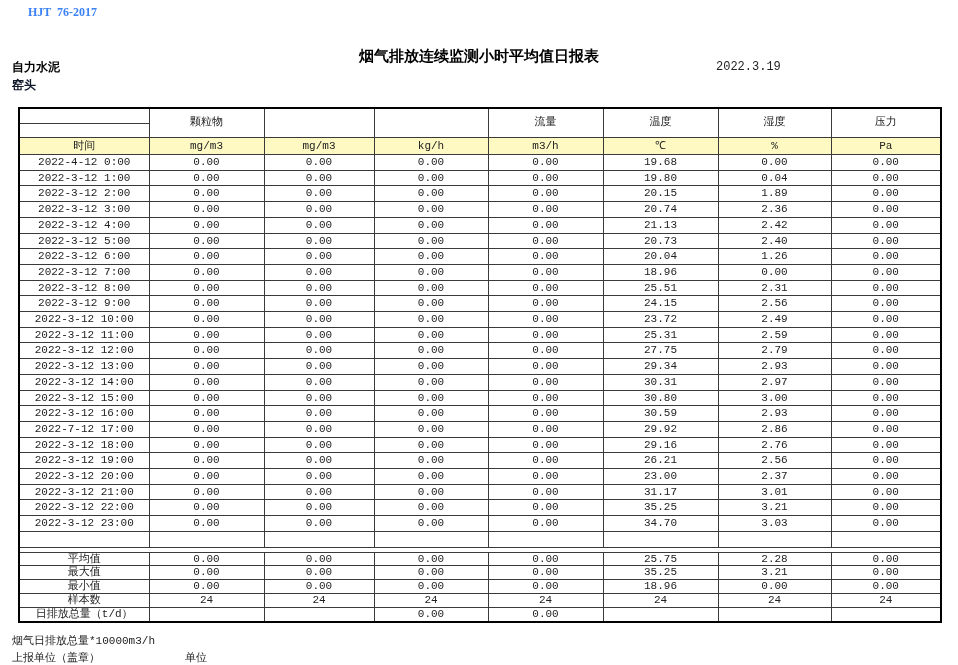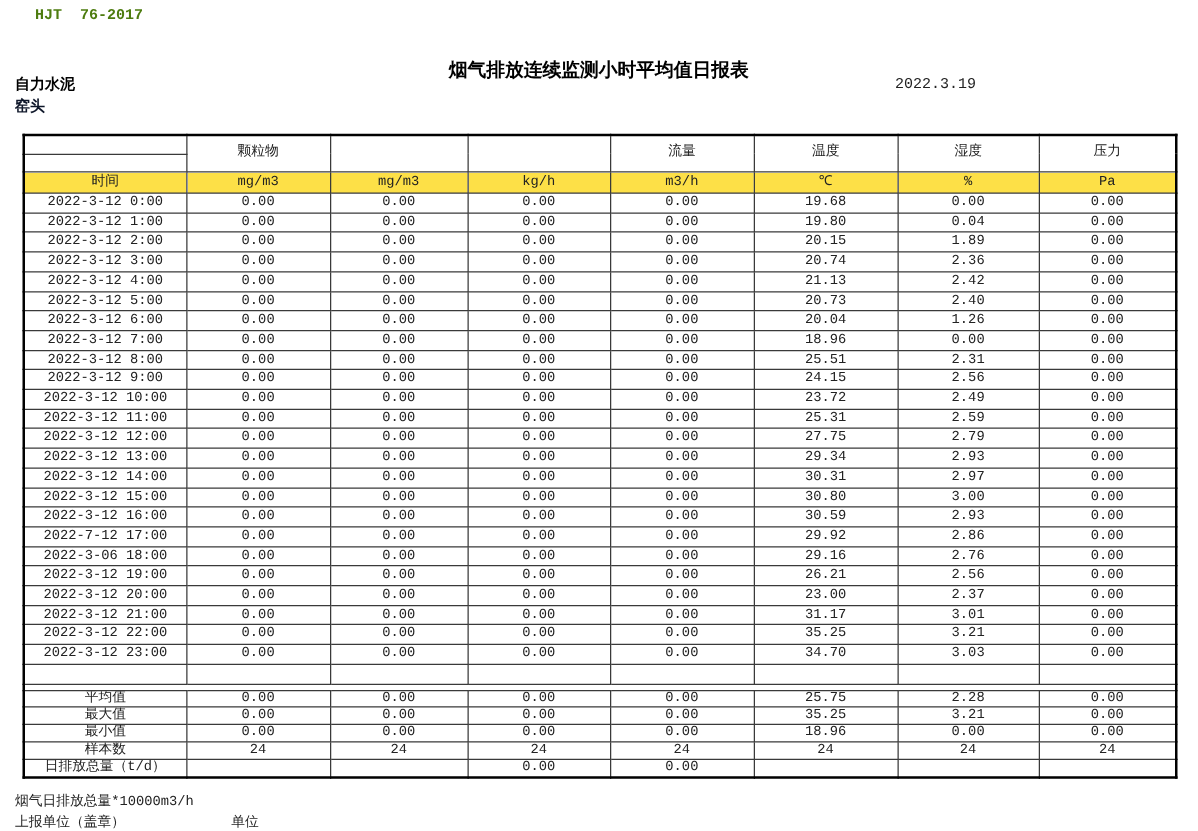--- a/index.html
+++ b/index.html
@@ -1,19 +1,19 @@
 <!DOCTYPE html>
 <html><head>
 <meta charset="utf-8">
 <style>
   html,body{margin:0;padding:0;background:#fff;}
   #page{position:relative;width:958px;height:665px;background:#fff;overflow:hidden;
         font-family:"DejaVu Sans",sans-serif;color:#1a1a1a;}
   .doc-code{position:absolute;left:28px;top:5px;font-weight:bold;font-size:12px;white-space:pre;
-            font-family:Liberation Mono, monospace;color:#4d7c0f;}
+            font-family:Liberation Serif, serif;color:#3b82f6;}
   .title{position:absolute;left:0;top:25px;width:958px;text-align:center;font-weight:bold;
          font-size:15px;color:#000;margin-top:22px;}
   .company{position:absolute;left:12px;top:59px;font-weight:bold;font-size:12px;color:#000;}
   .station{position:absolute;left:12px;top:77px;font-weight:bold;font-size:12px;color:#0f172a;}
   .rdate{position:absolute;left:716px;top:60px;font-size:12px;color:#222;
          font-family:"Liberation Mono","DejaVu Sans Mono",monospace;}
   table.grid{position:absolute;left:18px;top:107px;width:922px;border-collapse:collapse;
              table-layout:fixed;border:2px solid #000;
              font-family:"Liberation Mono","DejaVu Sans Mono",monospace;font-size:11px;color:#222;}
   table.grid td{border:1px solid #3a3a3a;height:14.7px;line-height:14.7px;padding:0 2px;
@@ -58,34 +58,34 @@
         <td rowspan="2"></td>
         <td rowspan="2"></td>
         <td rowspan="2">流量</td>
         <td rowspan="2">温度</td>
         <td rowspan="2">湿度</td>
         <td rowspan="2">压力</td>
       </tr>
       <tr class="h-split">
         <td></td>
       </tr>
-      <tr class="unit-row" style="background: #fde047; padding-left: 24px;">
+      <tr class="unit-row" style="background: #fef9c3; padding-left: 24px;">
         <td>时间</td>
         <td>mg/m3</td>
         <td>mg/m3</td>
         <td>kg/h</td>
         <td>m3/h</td>
         <td>℃</td>
         <td>%</td>
         <td>Pa</td>
       </tr>
     </thead>
     <tbody id="data-rows">
         <tr>
-          <td>2022-3-12 0:00</td>
+          <td>2022-4-12 0:00</td>
           <td>0.00</td>
           <td>0.00</td>
           <td>0.00</td>
           <td>0.00</td>
           <td>19.68</td>
           <td>0.00</td>
           <td>0.00</td>
         </tr>
         <tr>
           <td>2022-3-12 1:00</td>
@@ -251,21 +251,21 @@
           <td>2022-7-12 17:00</td>
           <td>0.00</td>
           <td>0.00</td>
           <td>0.00</td>
           <td>0.00</td>
           <td>29.92</td>
           <td>2.86</td>
           <td>0.00</td>
         </tr>
         <tr>
-          <td>2022-3-06 18:00</td>
+          <td>2022-3-12 18:00</td>
           <td>0.00</td>
           <td>0.00</td>
           <td>0.00</td>
           <td>0.00</td>
           <td>29.16</td>
           <td>2.76</td>
           <td>0.00</td>
         </tr>
         <tr>
           <td>2022-3-12 19:00</td>

